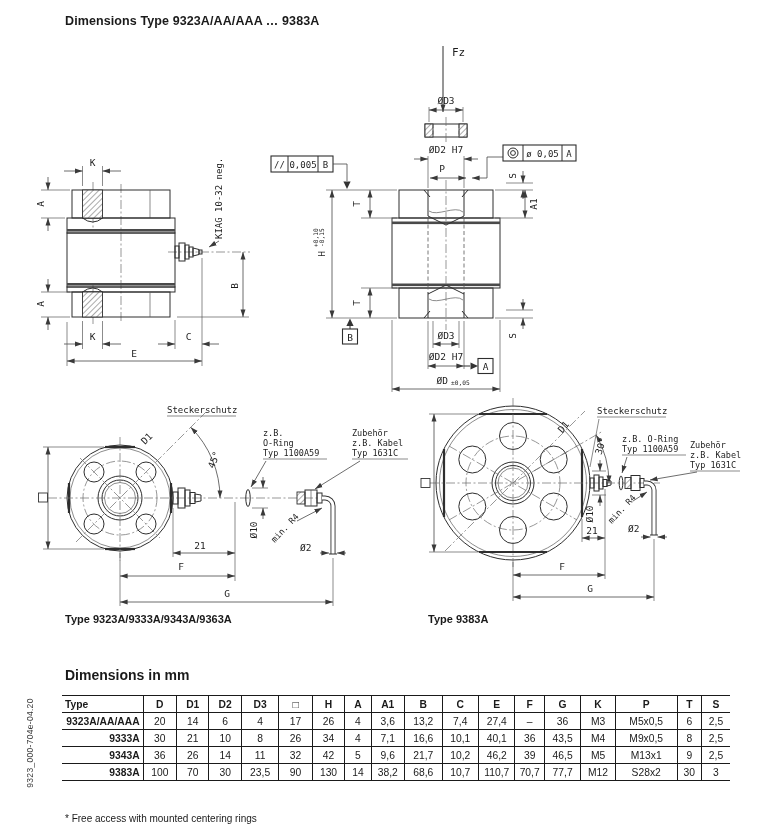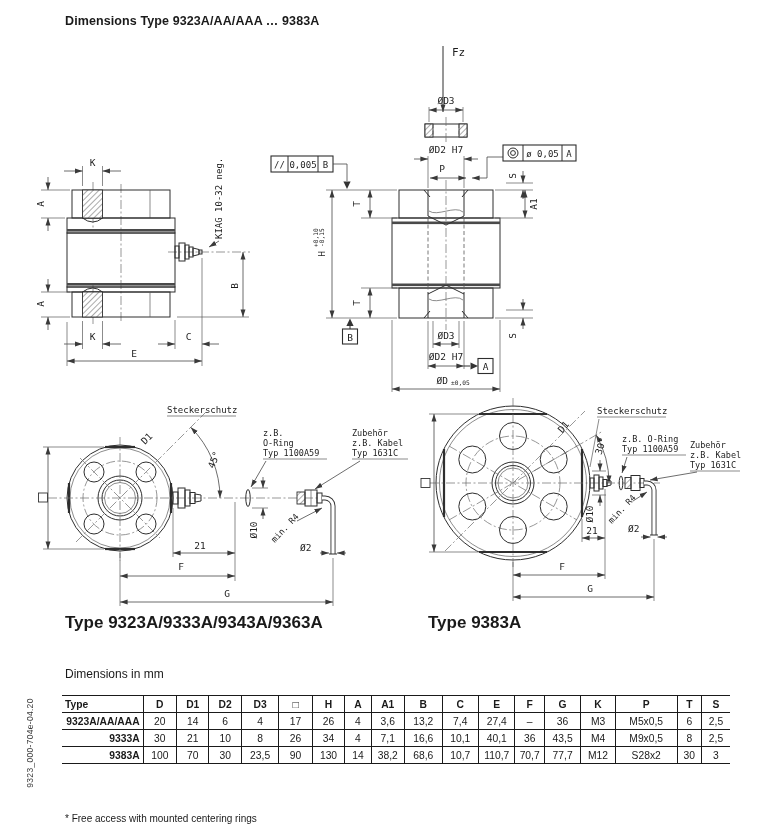--- a/index.html
+++ b/index.html
@@ -1,24 +1,24 @@
 <!DOCTYPE html>
 <html><head>
 <meta charset="utf-8">
 <style>
   * { margin:0; padding:0; box-sizing:border-box; }
   html,body { background:#fff; }
   body { width:760px; height:838px; position:relative; font-family:"Liberation Sans",sans-serif; color:#1a1a1a; overflow:hidden; }
   .title { position:absolute; left:65px; top:14px; font-size:12.5px; font-weight:bold; letter-spacing:.1px;text-align:center; }
   .docnum { position:absolute; left:-36px; top:738px; width:132px; text-align:center; transform:rotate(-90deg); font-size:8.5px; color:#3c3c3c; letter-spacing:.3px; }
   svg.drawing { position:absolute; left:0; top:0; }
-  .caption { position:absolute; font-size:17px; font-weight:bold; }
+  .caption { position:absolute; font-size:11px; font-weight:bold; }
   #cap-small { left:65px; top:613px; }
   #cap-large { left:428px; top:613px; }
-  .table-title { position:absolute; left:65px; top:667px; font-size:12px; font-weight:normal; }
+  .table-title { position:absolute; left:65px; top:667px; font-size:14px; font-weight:bold; }
   table.dims { position:absolute; left:62px; top:695px; border-collapse:collapse; table-layout:fixed; width:668px; font-size:10.3px; border-top:1.3px solid #1a1a1a; }
   table.dims th, table.dims td { height:17px; padding:1px 3px; text-align:center; vertical-align:middle; white-space:nowrap; overflow:hidden; }
   table.dims th { font-weight:bold; border-bottom:1.3px solid #1a1a1a;margin-top:40px; }
   table.dims td { border-bottom:1px solid #1a1a1a; }
   table.dims tbody tr:last-child td { border-bottom:1.5px solid #1a1a1a; }
   table.dims th + th, table.dims td + td { border-left:1px solid #1a1a1a; }
   table.dims th:first-child, table.dims td:first-child { text-align:left; }
   table.dims td:first-child { font-weight:bold;text-align:right; }
   .footnote { position:absolute; left:65px; top:813px; font-size:10px; }
   
@@ -481,20 +481,40 @@
         <td>10,1</td>
         <td>40,1</td>
         <td>36</td>
         <td>43,5</td>
         <td>M4</td>
         <td>M9x0,5</td>
         <td>8</td>
         <td>2,5</td>
       </tr>
       <tr>
+        <td>9343A</td>
+        <td>36</td>
+        <td>26</td>
+        <td>14</td>
+        <td>11</td>
+        <td>32</td>
+        <td>42</td>
+        <td>5</td>
+        <td>9,6</td>
+        <td>21,7</td>
+        <td>10,2</td>
+        <td>46,2</td>
+        <td>39</td>
+        <td>46,5</td>
+        <td>M5</td>
+        <td>M13x1</td>
+        <td>9</td>
+        <td>2,5</td>
+      </tr>
+      <tr>
         <td>9383A</td>
         <td>100</td>
         <td>70</td>
         <td>30</td>
         <td>23,5</td>
         <td>90</td>
         <td>130</td>
         <td>14</td>
         <td>38,2</td>
         <td>68,6</td>

